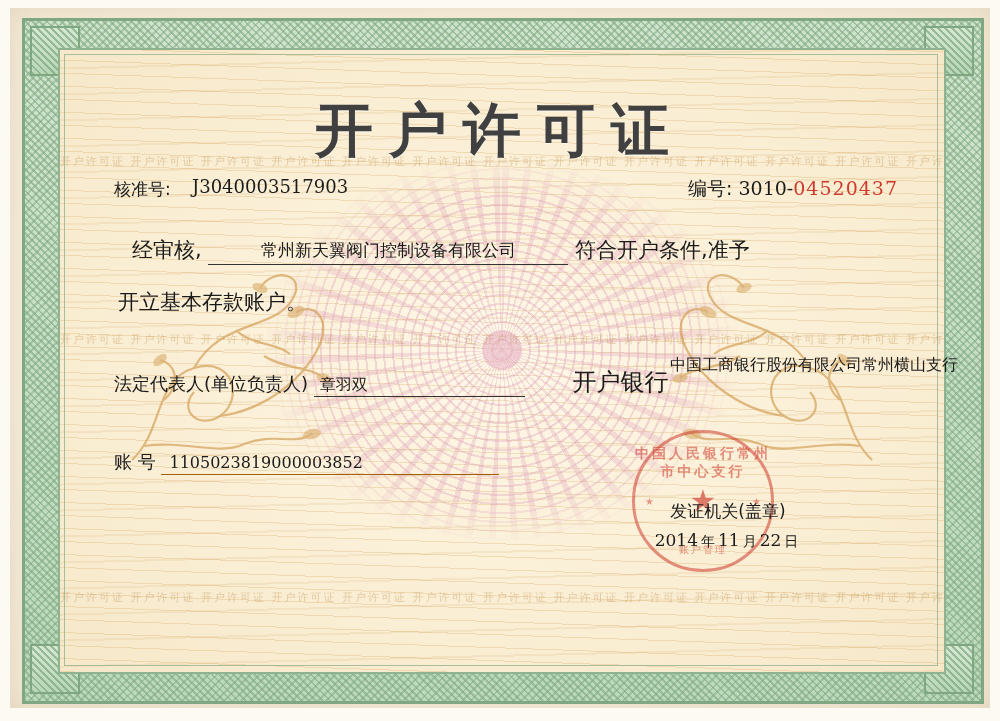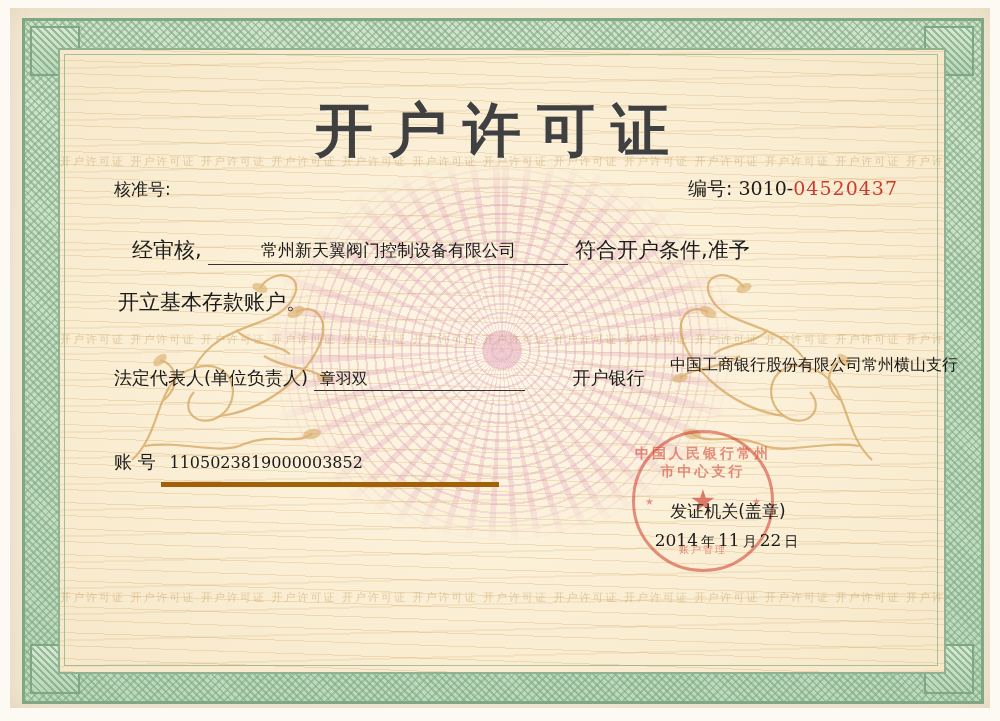--- a/index.html
+++ b/index.html
@@ -220,43 +220,43 @@
     white-space: nowrap;
   }
   .rep-blank {
     display: inline-block;
     width: 205px;
     border-bottom: 1px solid #333;
     font-size: 16px;
     padding-left: 6px;
     padding-bottom: 0;
   }
-  .bank-label { margin-left: 42px; font-size: 18px; }
+  .bank-label { margin-left: 42px; font-size: 24px; }
   .bank-value {
     position: absolute;
     left: 556px; top: -12px;
     width: 300px;
     font-size: 16px;
     line-height: 22px;
     white-space: normal;
   }
 
   .row-acct {
     position: absolute;
     left: 56px; top: 402px;
     font-size: 18px;
     white-space: nowrap;
   }
   .acct-blank {
     display: inline-block;
     width: 330px;
-    border-bottom: 5px solid #a16207;
+    border-bottom: 1px solid #a16207;
     font-size: 16px;
     padding-left: 8px;
-    padding-bottom: 10px;
+    padding-bottom: 2px;
     font-family: "DejaVu Serif", "Liberation Serif", serif;
   }
 
   .issuer {
     position: absolute;
     left: 520px; top: 452px;
     width: 300px;
     text-align: center;
     font-size: 17px;
   }
@@ -383,20 +383,21 @@
   </div>
 
   <div class="frame-inner-line"></div>
 
   <div class="content">
 
     <div class="title">开户许可证</div>
 
     <div class="row-ids">
       <span class="approve-label">核准号:</span>
+      <span class="approve-value">J3040003517903</span>
       <span class="serial-wrap">
         <span class="serial-label">编号:</span>
         <span class="serial-prefix">3010-</span><span class="serial-number">04520437</span>
       </span>
     </div>
 
     <div class="body-line1">
       <span class="lead">经审核,</span>
       <span class="name-blank">常州新天翼阀门控制设备有限公司</span>
       <span>符合开户条件,准予</span>

